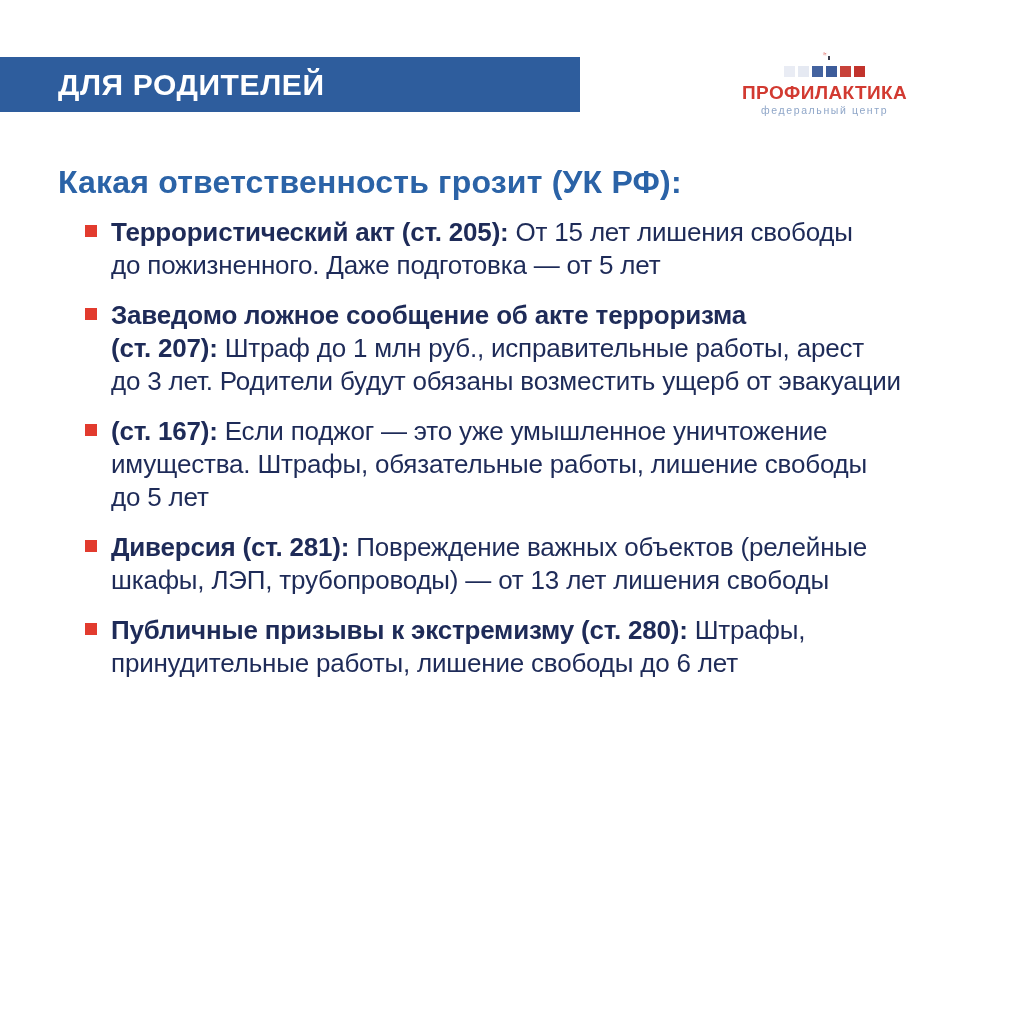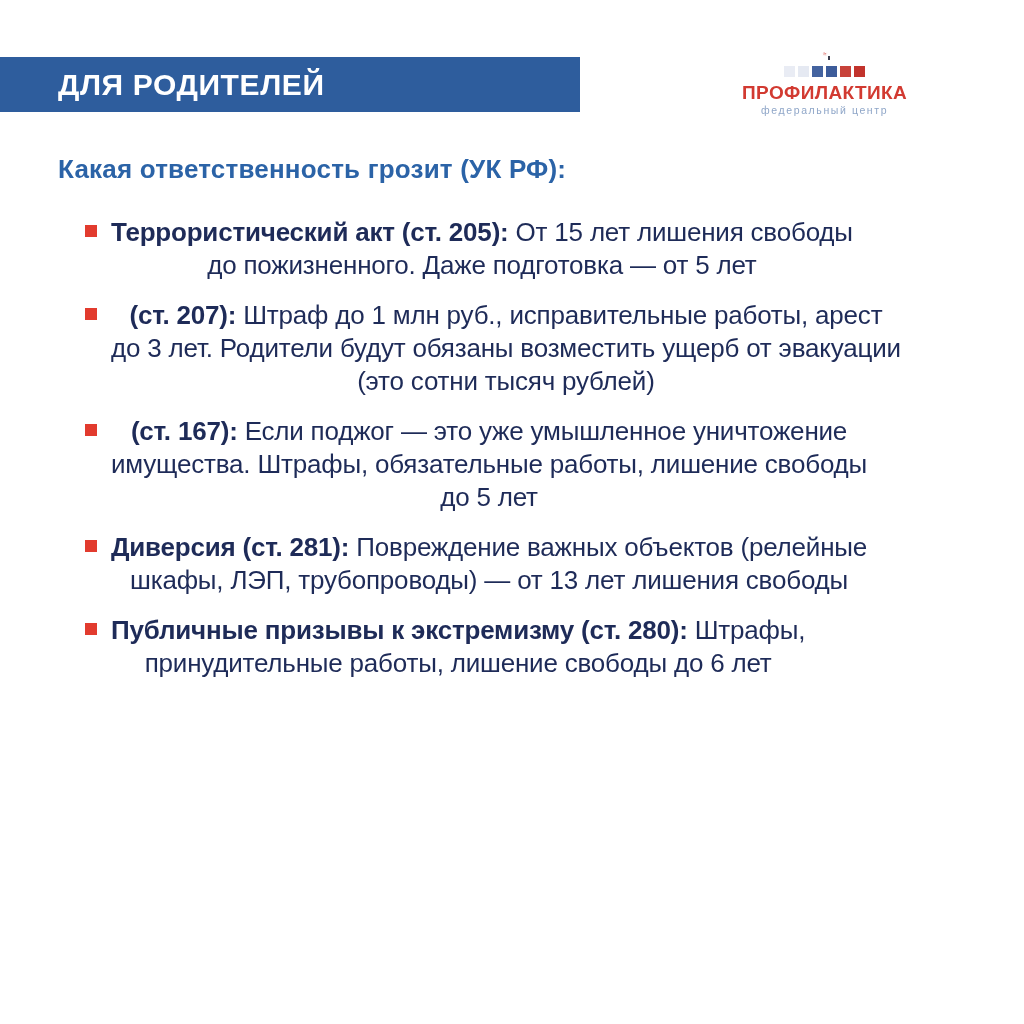--- a/index.html
+++ b/index.html
@@ -68,22 +68,22 @@
   .logo-subtitle {
     font-size: 10.5px;
     letter-spacing: 1.6px;
     color: var(--subtitle-color, #8fa6c8);
     margin-top: 0;
   }
 
   
   .heading {
     position: absolute;
-    left: 58px; top: 154px;
-    font-size: 26px;
+    left: 58px; top: 164px;
+    font-size: 32px;
     font-weight: bold;
     letter-spacing: 0.2px;
     color: var(--heading-color, #2b63a7);
   }
 
   
   .list {
     position: absolute;
     left: 85px; top: 216px;
     width: 910px;
@@ -100,21 +100,21 @@
     background: var(--bullet-color, #e23b2e);
     margin-top: 9px;
     margin-right: 14px;
   }
   .item-text {
     color: var(--body-color, #1e2b58);
     font-size: 26px;
     line-height: 33px;
     letter-spacing: -0.2px;
   }
-  .item-text .line { white-space: nowrap; text-align: center; }
+  .item-text .line { white-space: nowrap; }
   .item-text .b { font-weight: bold; }
 </style>
 </head>
 <body>
 
 <div class="page" style="--bar-color: #2e5d9d; --heading-color: #2b63a7; --body-color: #1e2b58; --bullet-color: #e23b2e; --brand-color: #d23a31; --subtitle-color: #8fa6c8;">
 
   <div class="header-bar">
     <span class="bar-title">ДЛЯ РОДИТЕЛЕЙ</span>
   </div>
@@ -154,23 +154,23 @@
       <li class="item">
         <span class="bullet"></span>
         <div class="item-text">
           <div class="line"><span class="b">Террористический акт (ст. 205): </span><span>От 15 лет лишения свободы</span></div>
           <div class="line"><span>до пожизненного. Даже подготовка — от 5 лет</span></div>
         </div>
       </li>
       <li class="item">
         <span class="bullet"></span>
         <div class="item-text">
+          <div class="line"><span class="b">Заведомо ложное сообщение об акте терроризма</span></div>
           <div class="line"><span class="b">(ст. 207): </span><span>Штраф до 1 млн руб., исправительные работы, арест</span></div>
           <div class="line"><span>до 3 лет. Родители будут обязаны возместить ущерб от эвакуации</span></div>
-          <div class="line"><span>(это сотни тысяч рублей)</span></div>
         </div>
       </li>
       <li class="item">
         <span class="bullet"></span>
         <div class="item-text">
           <div class="line"><span class="b">(ст. 167): </span><span>Если поджог — это уже умышленное уничтожение</span></div>
           <div class="line"><span>имущества. Штрафы, обязательные работы, лишение свободы</span></div>
           <div class="line"><span>до 5 лет</span></div>
         </div>
       </li>

